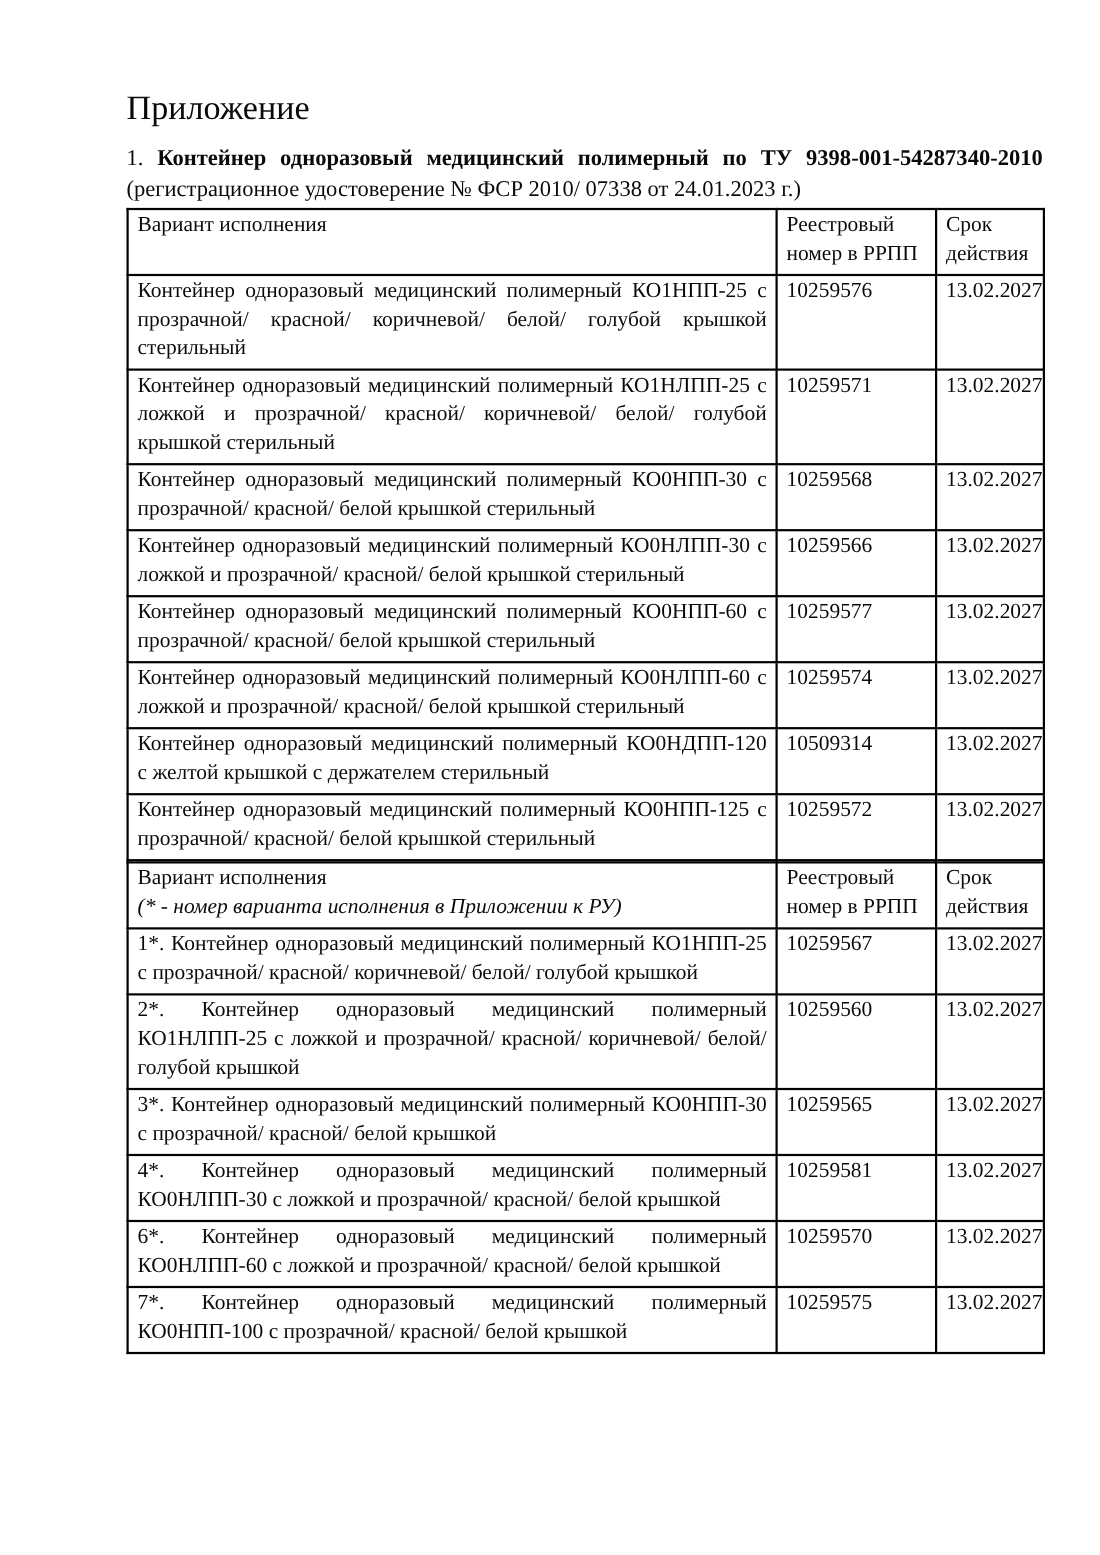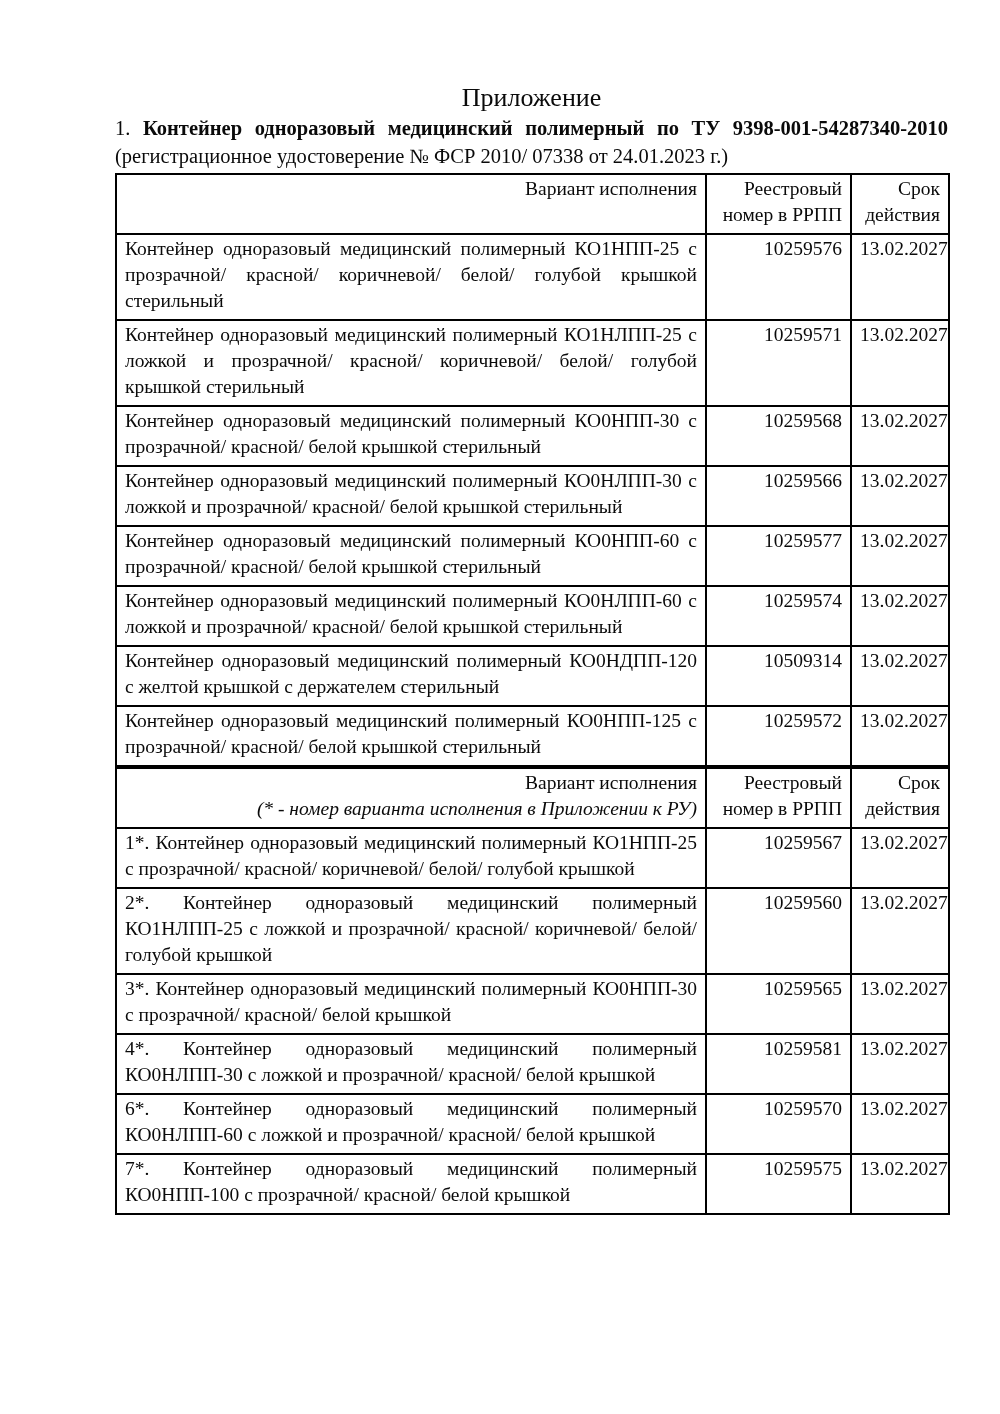--- a/index.html
+++ b/index.html
@@ -14,24 +14,24 @@
     color: #0a0a0a;
     position: relative;
   }
   .content {
     position: absolute;
     left: 115px;
     top: 84px;
     width: 833px;
   }
   .appendix {
-    text-align: center;
-    font-size: 26px;
+    text-align: left;
+    font-size: 31px;
     line-height: 28px;
-    margin: 0 0 2px 0;
+    margin: 0 0 18px 0;
   }
   .sec-heading {
     font-size: 20.5px;
     line-height: 28px;
     text-align: justify;
     margin: 0 0 3px 0;
   }
   .sec-heading .bold { font-weight: bold; }
   .sec-heading.second { margin-top: 7px; }
   table {
@@ -42,21 +42,21 @@
   col.c1 { width: 590px; }
   col.c2 { width: 145px; }
   col.c3 { width: 98px; }
   th, td {
     border: 2px solid #000;
     vertical-align: top;
     padding: 1px 8px 5px 8px;
     font-size: 19.5px;
     line-height: 26px;
     font-weight: normal;
-    text-align: right;
+    text-align: left;
   }
   td.variant { text-align: justify; border-radius: 24px; }
   .note { font-style: italic; }
 </style>
 </head>
 <body>
 
 <div class="content">
 
   <p class="appendix">Приложение</p>

